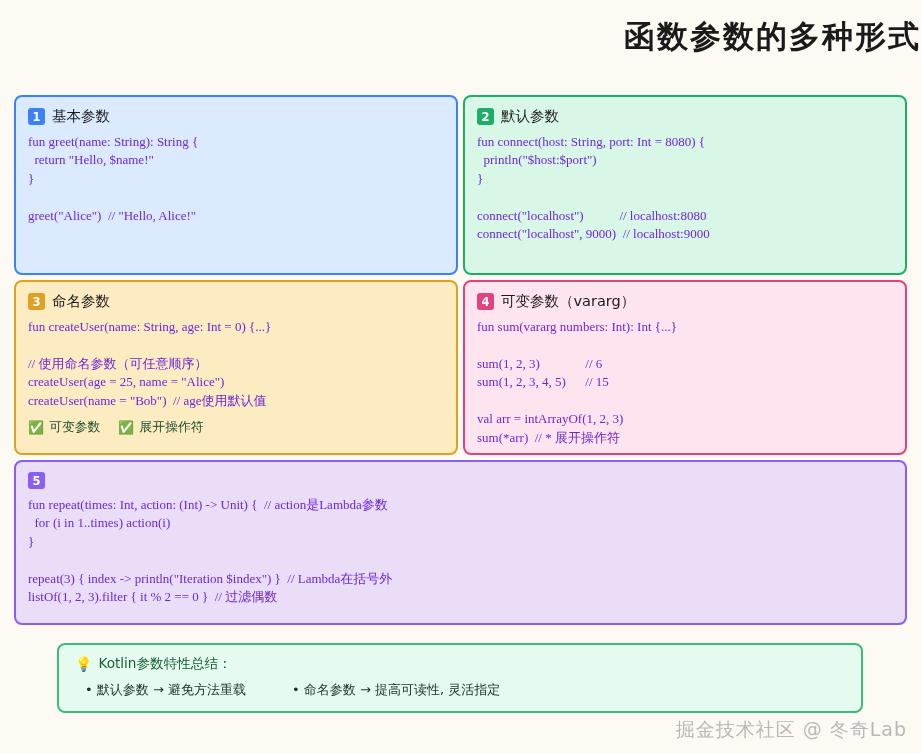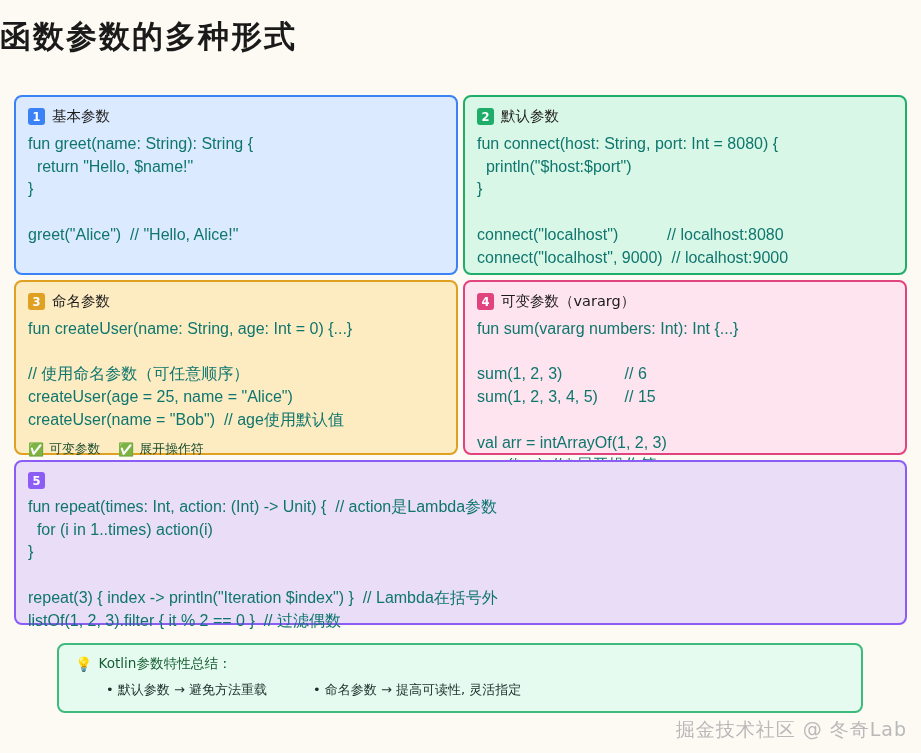--- a/index.html
+++ b/index.html
@@ -9,21 +9,21 @@
   }
   body {
     width: 921px;
     height: 753px;
     font-family: "DejaVu Sans", sans-serif;
     color: #222;
     position: relative;
     overflow: hidden;
   }
   .page-title {
-    text-align: left;
+    text-align: right;
     font-size: 31px;
     font-weight: 700;
     letter-spacing: 2px;
     color: #1a1a1a;
     padding-top: 16px;
     padding-bottom: 6px;
   }
   .grid {
     position: absolute;
     left: 14px;
@@ -58,24 +58,24 @@
     color: #fff;
     font-weight: 700;
     flex: none;
   }
   .head-title {
     font-size: 14.5px;
     font-weight: 400;
     color: #1b1b1b;
   }
   .code {
-    font-family: Liberation Sans, sans-serif;
-    font-size: 16px;
+    font-family: Liberation Serif, serif;
+    font-size: 13px;
     line-height: 1.42;
-    color: #0f766e;
+    color: #6d28d9;
     white-space: pre;
   }
 
   
   .c1 { background: #dbeafe; border-color: #3b82f6; }
   .c1 .num { background: #3b82f6; }
   .c2 { background: #d9f7e7; border-color: #1fae6a; }
   .c2 .num { background: #1fae6a; }
   .c3 { background: #fdebc2; border-color: #e0a021; }
   .c3 .num { background: #e0a021; }
@@ -111,21 +111,21 @@
     color: #155e33;
     display: flex;
     align-items: center;
     gap: 6px;
     margin-bottom: 8px;
   }
   .bulb { font-size: 14px; }
   .sum-line {
     font-size: 13px;
     color: #18302a;
-    margin: 4px 0 0 31px;
+    margin: 4px 0 0 10px;
     display: flex;
     gap: 0;
     flex-wrap: nowrap;
   }
   .sum-item { white-space: pre; }
   .watermark {
     position: absolute;
     right: 14px;
     bottom: 10px;
     font-size: 19px;

